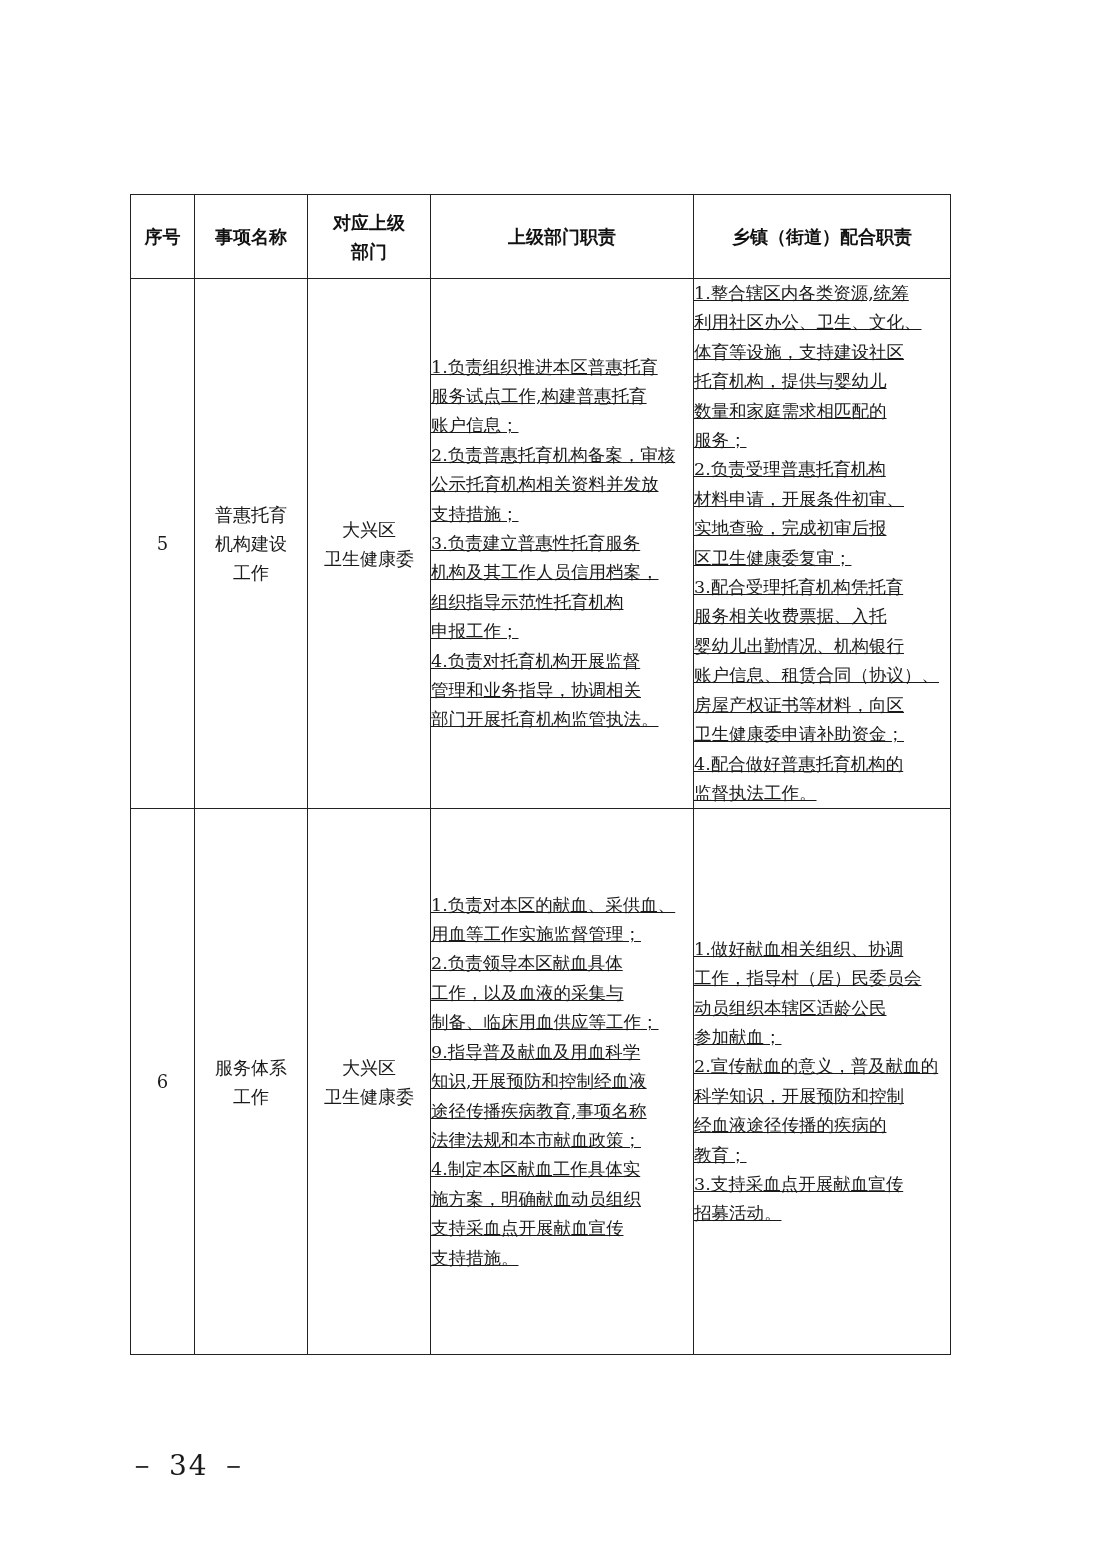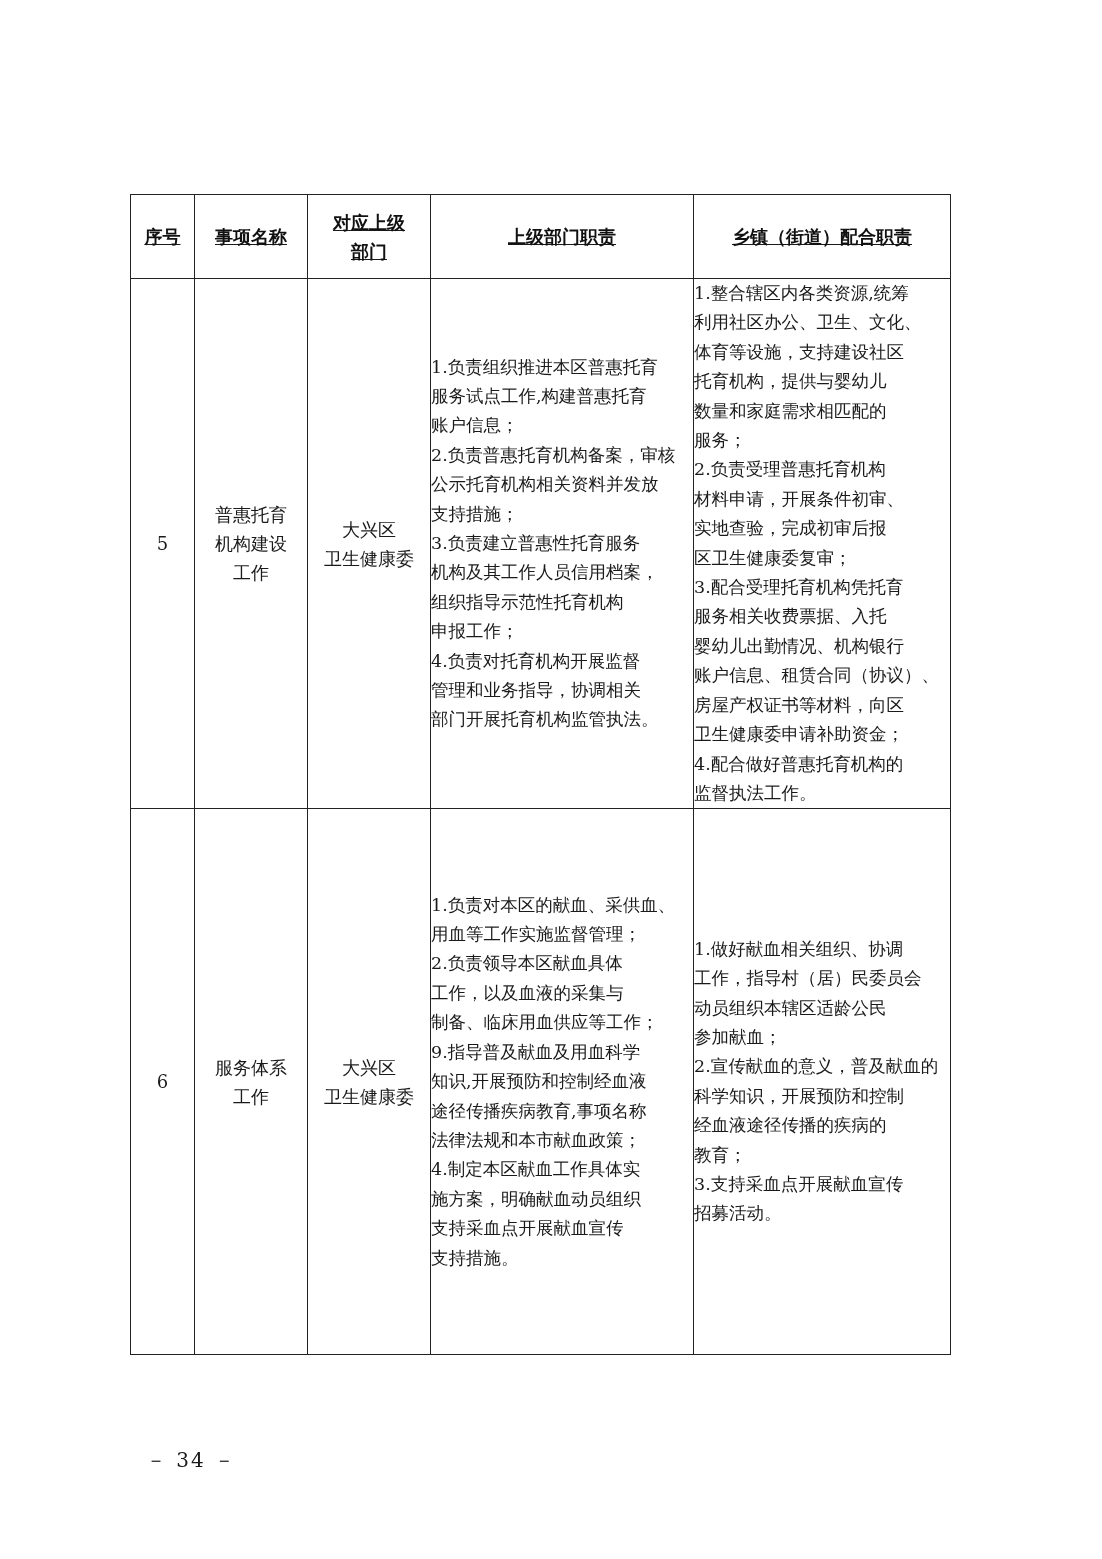--- a/index.html
+++ b/index.html
@@ -3,27 +3,27 @@
 <meta charset="utf-8">
 <style>
   html, body { margin: 0; padding: 0; background: #ffffff; }
   body { width: 1102px; height: 1559px; position: relative; overflow: hidden;
          font-family: "DejaVu Serif", "Liberation Serif", serif; color: #1a1a1a; }
   table.main { position: absolute; left: 130px; top: 194px; width: 820px;
                border-collapse: collapse; table-layout: fixed; }
   table.main td, table.main th { border: 1.5px solid #222; padding: 0; vertical-align: middle; }
   th { font-family: "DejaVu Sans", "Liberation Sans", sans-serif; font-weight: bold;
        font-size: 18px; text-align: center; line-height: 29px; color: #111; }
-  tr.head { height: 84px; text-decoration: underline; }
+  tr.head { height: 84px; }
   tr.r5 { height: 525px; }
   tr.r6 { height: 546px; }
   td.center { text-align: center; font-size: 18px; line-height: 29px; }
-  td.text { font-size: 17.5px; line-height: 29.4px; padding: 0 8px 0 10px; text-align: justify; }
+  td.text { font-size: 17.5px; line-height: 29.4px; padding: 0 8px 0 10px; text-align: justify; text-decoration: underline; }
   .line { display: block; white-space: nowrap; }
-  .footer { position: absolute; left: 146px; top: 1447px; font-size: 20px;
+  .footer { position: absolute; left: 128px; top: 1447px; font-size: 28px;
             font-family: "DejaVu Serif", "Liberation Serif", serif; letter-spacing: 2px; }
 </style>
 </head>
 <body>
 
 <table class="main">
   <colgroup>
     <col style="width:64px">
     <col style="width:113px">
     <col style="width:123px">

